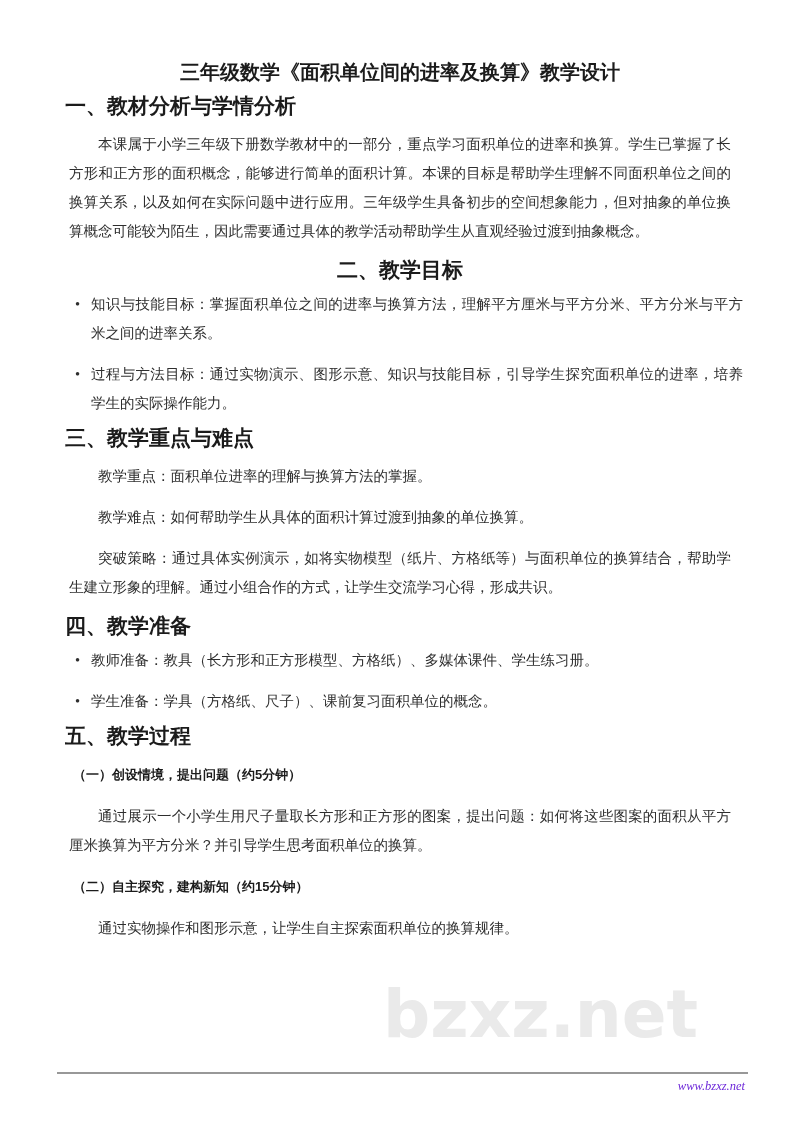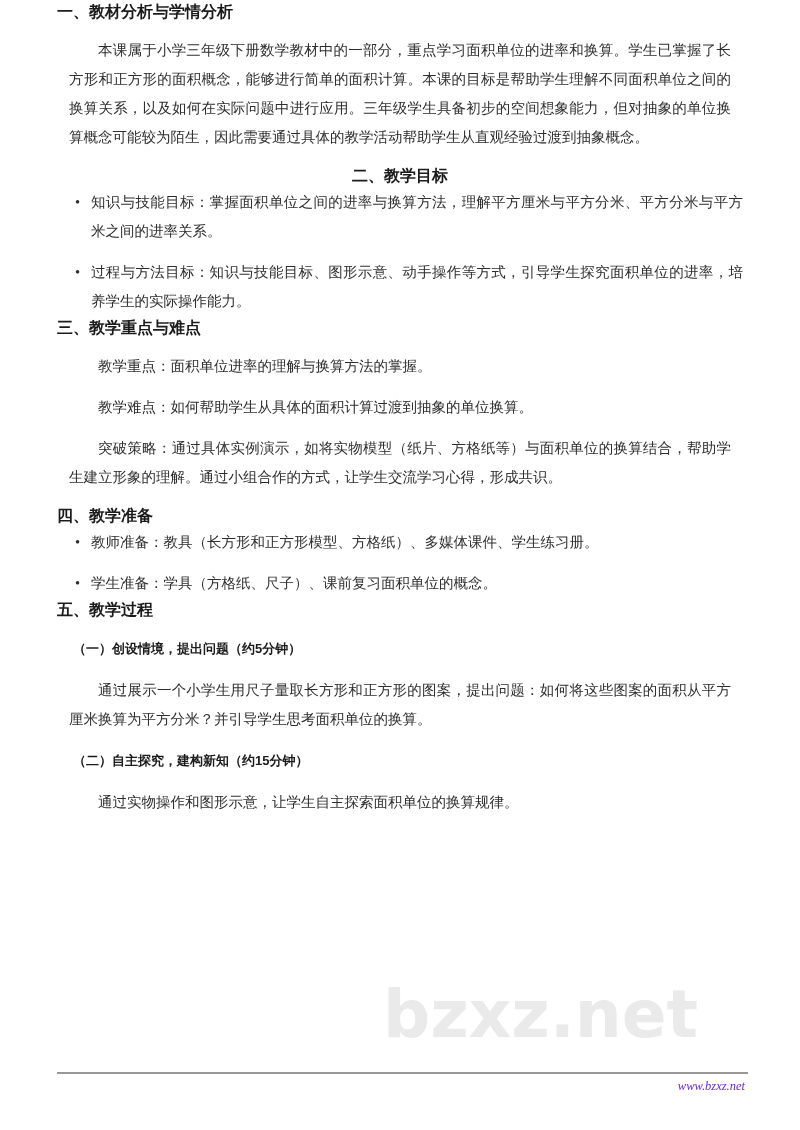--- a/index.html
+++ b/index.html
@@ -23,24 +23,24 @@
     font-size: 20px;
     line-height: 28px;
     color: #1b1b1b;
     text-align: center;
     margin: 0;
     padding-top: 58px;
   }
   h2.sec {
     font-family: "Liberation Sans", sans-serif;
     font-weight: 700;
-    font-size: 16px;
+    font-size: 21px;
     line-height: 24px;
     color: #1b1b1b;
-    margin: 0;
+    margin: 8px;
   }
   h3.sub {
     font-family: "Liberation Sans", sans-serif;
     font-weight: 700;
     font-size: 13px;
     line-height: 22px;
     color: #1b1b1b;
     margin: 16px;
   }
   p.body {
@@ -115,31 +115,32 @@
     color: #6d28d9;
   }
 </style>
 </head>
 <body>
 
 <div class="watermark">bzxz.net</div>
 
 <div class="content">
 
+  <h1 class="doc-title">三年级数学《面积单位间的进率及换算》教学设计</h1>
 
   <section>
     <h2 class="sec mt40">一、教材分析与学情分析</h2>
     <p class="body mt13">本课属于小学三年级下册数学教材中的一部分，重点学习面积单位的进率和换算。学生已掌握了长方形和正方形的面积概念，能够进行简单的面积计算。本课的目标是帮助学生理解不同面积单位之间的换算关系，以及如何在实际问题中进行应用。三年级学生具备初步的空间想象能力，但对抽象的单位换算概念可能较为陌生，因此需要通过具体的教学活动帮助学生从直观经验过渡到抽象概念。</p>
   </section>
 
   <section>
     <h2 class="sec mt16">二、教学目标</h2>
     <ul class="bullets mt12">
       <li>知识与技能目标：掌握面积单位之间的进率与换算方法，理解平方厘米与平方分米、平方分米与平方米之间的进率关系。</li>
-      <li class="gap12">过程与方法目标：知识与技能目标、图形示意、动手操作等方式，引导学生探究面积单位的进率，培养学生的实际操作能力。</li>
+      <li class="gap12">过程与方法目标：通过实物演示、图形示意、知识与技能目标，引导学生探究面积单位的进率，培养学生的实际操作能力。</li>
     </ul>
   </section>
 
   <section>
     <h2 class="sec mt34">三、教学重点与难点</h2>
     <p class="body mt16">教学重点：面积单位进率的理解与换算方法的掌握。</p>
     <p class="body mt7">教学难点：如何帮助学生从具体的面积计算过渡到抽象的单位换算。</p>
     <p class="body mt7">突破策略：通过具体实例演示，如将实物模型（纸片、方格纸等）与面积单位的换算结合，帮助学生建立形象的理解。通过小组合作的方式，让学生交流学习心得，形成共识。</p>
   </section>
 

